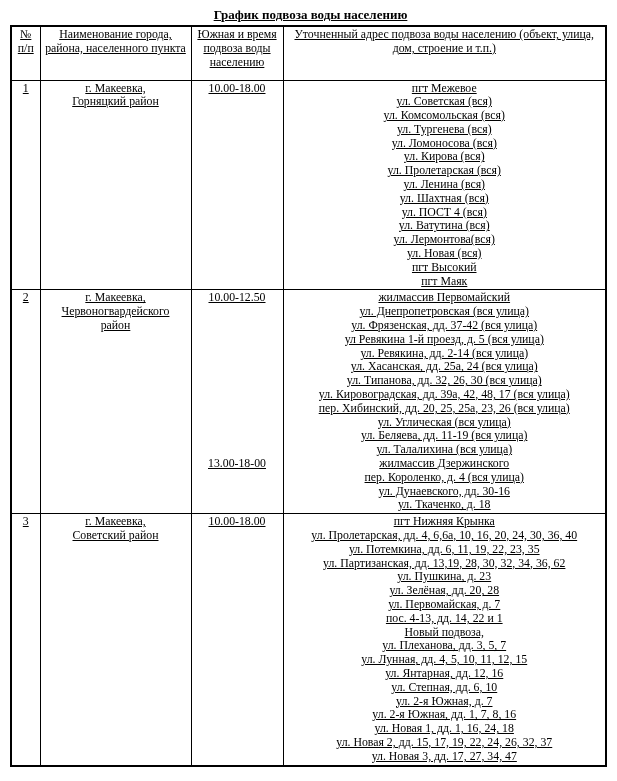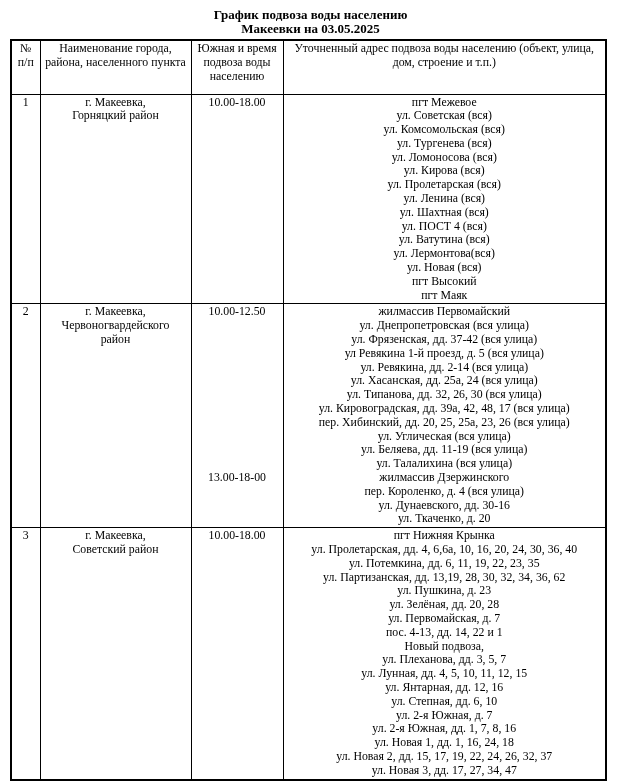--- a/index.html
+++ b/index.html
@@ -2,21 +2,21 @@
 <html><head>
 <meta charset="utf-8">
 <style>
   * { box-sizing: border-box; }
   html, body { margin: 0; padding: 0; background: #ffffff; }
   body {
     width: 617px; height: 781px; overflow: hidden;
     font-family: "Liberation Serif", serif;
     color: #000000;
   }
-  .page { padding: 8px 6px 0 10px; }
+  .page { padding: 8px 6px 0 10px; text-decoration: underline; }
   .doc-title { text-align: center; font-weight: bold; font-size: 13px; line-height: 14px; }
   table.schedule {
     border-collapse: collapse;
     width: 597px;
     margin-top: 3px;
     table-layout: fixed;
     border: 2px solid #000;
   }
   th, td {
     border: 1px solid #000;
@@ -33,21 +33,20 @@
   .col-time { width: 92px; }
   td div { white-space: nowrap; }
   th { white-space: normal; }
 </style>
 </head>
 <body>
 
 <div class="page">
   <div class="doc-title">
     <div>График подвоза воды населению</div>
-    <div>Макеевки на 03.05.2025</div>
   </div>
 
   <table class="schedule">
     <colgroup>
       <col class="col-num">
       <col class="col-name">
       <col class="col-time">
       <col class="col-address">
     </colgroup>
     <thead>
@@ -107,21 +106,21 @@
             <div>ул. Хасанская, дд. 25а, 24 (вся улица)</div>
             <div>ул. Типанова, дд. 32, 26, 30 (вся улица)</div>
             <div>ул. Кировоградская, дд. 39а, 42, 48, 17 (вся улица)</div>
             <div>пер. Хибинский, дд. 20, 25, 25а, 23, 26 (вся улица)</div>
             <div>ул. Углическая (вся улица)</div>
             <div>ул. Беляева, дд. 11-19 (вся улица)</div>
             <div>ул. Талалихина (вся улица)</div>
             <div>жилмассив Дзержинского</div>
             <div>пер. Короленко, д. 4 (вся улица)</div>
             <div>ул. Дунаевского, дд. 30-16</div>
-            <div>ул. Ткаченко, д. 20</div>
+            <div>ул. Ткаченко, д. 18</div>
           </td>
   </tr>
 
   <tr>
     <td>3</td>
     <td>
             <div>г. Макеевка,</div>
             <div>Советский район</div>
           </td>
     <td>

